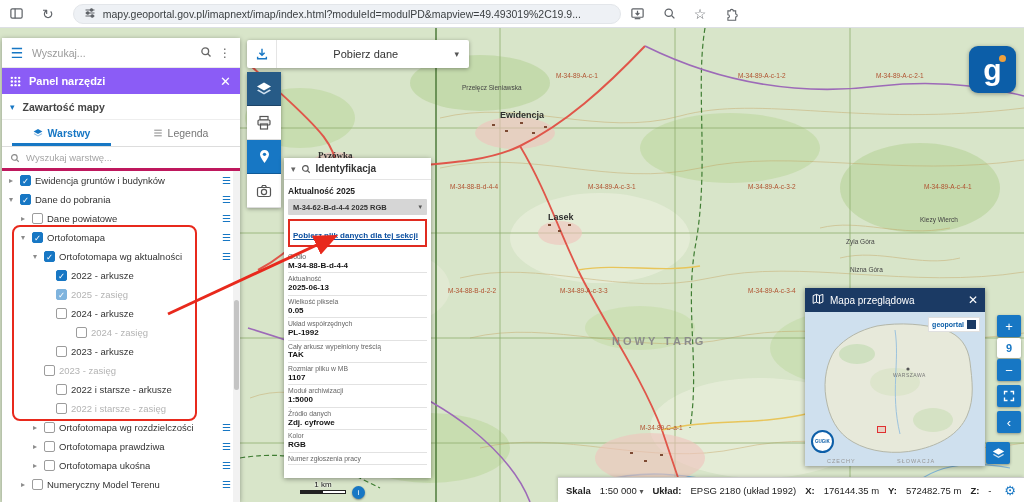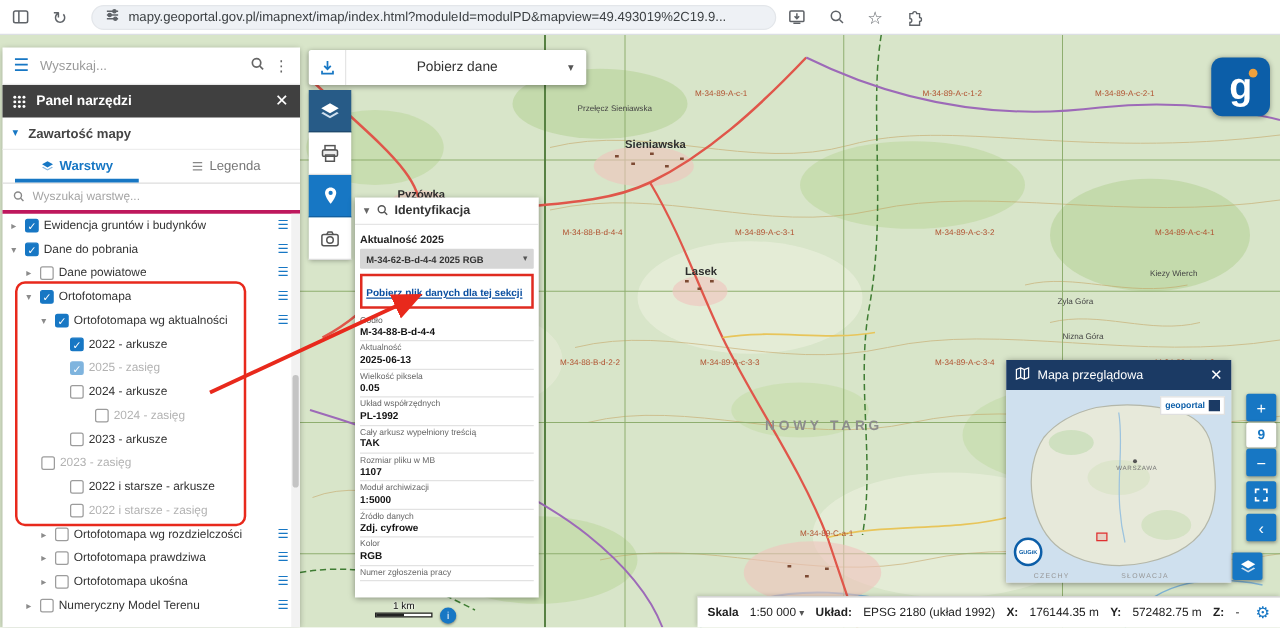--- a/index.html
+++ b/index.html
@@ -28,21 +28,21 @@
   .sb-bar { width:46px; height:4px; border:1px solid #222; background:linear-gradient(to right,#222 50%,#fff 50%); margin:1px auto 0; }
   .map-info { position:absolute; left:352px; top:458px; width:13px; height:13px; border-radius:50%; background:#1777c4; color:#fff; font-size:8px; display:flex; align-items:center; justify-content:center; z-index:5; box-shadow:0 1px 2px rgba(0,0,0,.4); }
 
   
   .left-panel { position:absolute; left:2px; top:10px; width:238px; height:464px; background:#fff; box-shadow:0 1px 5px rgba(0,0,0,.35); z-index:20; display:flex; flex-direction:column; }
   .lp-search { height:30px; display:flex; align-items:center; border-bottom:1px solid #e8e8e8; flex:none; }
   .hamburger { width:30px; text-align:center; color:#1777c4; font-size:14px; flex:none; }
   .search-input { flex:1; border:none; outline:none; font-size:10.5px; color:#333; min-width:0; }
   .search-input::placeholder { color:#9a9a9a; }
   .dots { color:#666; font-size:12px; margin:0 9px 0 7px; }
-  .lp-header { height:26px; background:#404040; color:#fff; display:flex; align-items:center; font-size:11px; font-weight:bold; flex:none; }
+  .lp-header { height:26px; background:#8b5cf6; color:#fff; display:flex; align-items:center; font-size:11px; font-weight:bold; flex:none; }
   .lp-header .gicon { margin:0 8px; display:flex; }
   .lp-header .close { margin-left:auto; margin-right:9px; font-size:13px; font-weight:normal; }
   .lp-section { height:26px; display:flex; align-items:center; font-size:10.5px; font-weight:bold; color:#444; border-bottom:1px solid #eee; flex:none; }
   .lp-section .chev { color:#1777c4; margin:0 8px; font-size:9px; }
   .lp-tabs { height:27px; display:flex; border-bottom:1px solid #ddd; flex:none; }
   .tab { flex:1; display:flex; align-items:center; justify-content:center; gap:5px; font-size:10.5px; color:#777; position:relative; }
   .tab.active { color:#1777c4; font-weight:bold; }
   .tab.active::after { content:""; position:absolute; bottom:0; left:10px; right:10px; height:3px; background:#1777c4; }
   .lp-lsearch { height:24px; display:flex; align-items:center; gap:6px; padding:0 8px; border-bottom:3px solid #be185d; flex:none; }
   .lsearch-input { flex:1; border:none; outline:none; font-size:9.5px; color:#333; min-width:0; }
@@ -231,22 +231,22 @@
             <rect x="544" y="98" width="3" height="2"></rect>
           <rect x="548" y="196" width="3" height="2"></rect>
             <rect x="558" y="202" width="3" height="2"></rect>
             <rect x="568" y="196" width="3" height="2"></rect>
           <rect x="630" y="424" width="3" height="2"></rect>
             <rect x="644" y="432" width="3" height="2"></rect>
             <rect x="660" y="426" width="3" height="2"></rect>
         </g>
       </svg>
       <div class="map-labels">
-          <span class="plabel town" style="left: 318px; top: 122px;">Pyzówka</span>
-          <span class="plabel town" style="left: 500px; top: 82px;">Sieniawska</span>
+          <span class="plabel town" style="left: 318px; top: 122px; font-family: Liberation Serif, serif;">Pyzówka</span>
+          <span class="plabel town" style="left: 500px; top: 82px;">Ewidencja</span>
           <span class="plabel town" style="left: 548px; top: 184px;">Lasek</span>
           <span class="plabel city" style="left: 612px; top: 307px;">NOWY TARG</span>
           <span class="plabel small" style="left: 462px; top: 56px;">Przełęcz Sieniawska</span>
           <span class="plabel small" style="left: 920px; top: 188px;">Kiezy Wierch</span>
           <span class="plabel small" style="left: 846px; top: 210px;">Zyla Góra</span>
           <span class="plabel small" style="left: 850px; top: 238px;">Nizna Góra</span>
           <span class="glabel" style="left: 556px; top: 44px;">M-34-89-A-c-1</span>
           <span class="glabel" style="left: 738px; top: 44px;">M-34-89-A-c-1-2</span>
           <span class="glabel" style="left: 876px; top: 44px;">M-34-89-A-c-2-1</span>
           <span class="glabel" style="left: 450px; top: 155px;">M-34-88-B-d-4-4</span>
@@ -478,21 +478,21 @@
           <div class="tree-row dim" style="padding-left: 60px;">
             <span class="expander"></span>
             <span class="cbx"></span>
             <span class="tlabel">2024 - zasięg</span>
           </div>
           <div class="tree-row" style="padding-left: 40px;">
             <span class="expander"></span>
             <span class="cbx"></span>
             <span class="tlabel">2023 - arkusze</span>
           </div>
-          <div class="tree-row dim" style="padding-left: 17px;">
+          <div class="tree-row dim" style="padding-left: 28px;">
             <span class="expander"></span>
             <span class="cbx"></span>
             <span class="tlabel">2023 - zasięg</span>
           </div>
           <div class="tree-row" style="padding-left: 40px;">
             <span class="expander"></span>
             <span class="cbx"></span>
             <span class="tlabel">2022 i starsze - arkusze</span>
           </div>
           <div class="tree-row dim" style="padding-left: 40px;">

